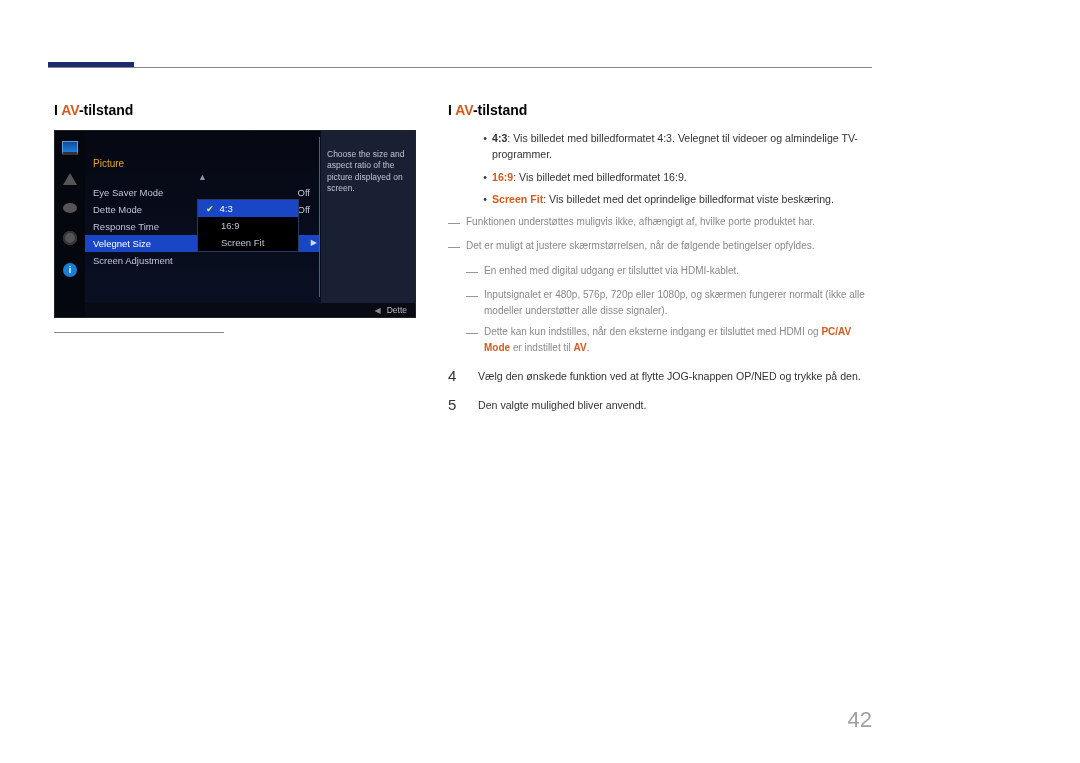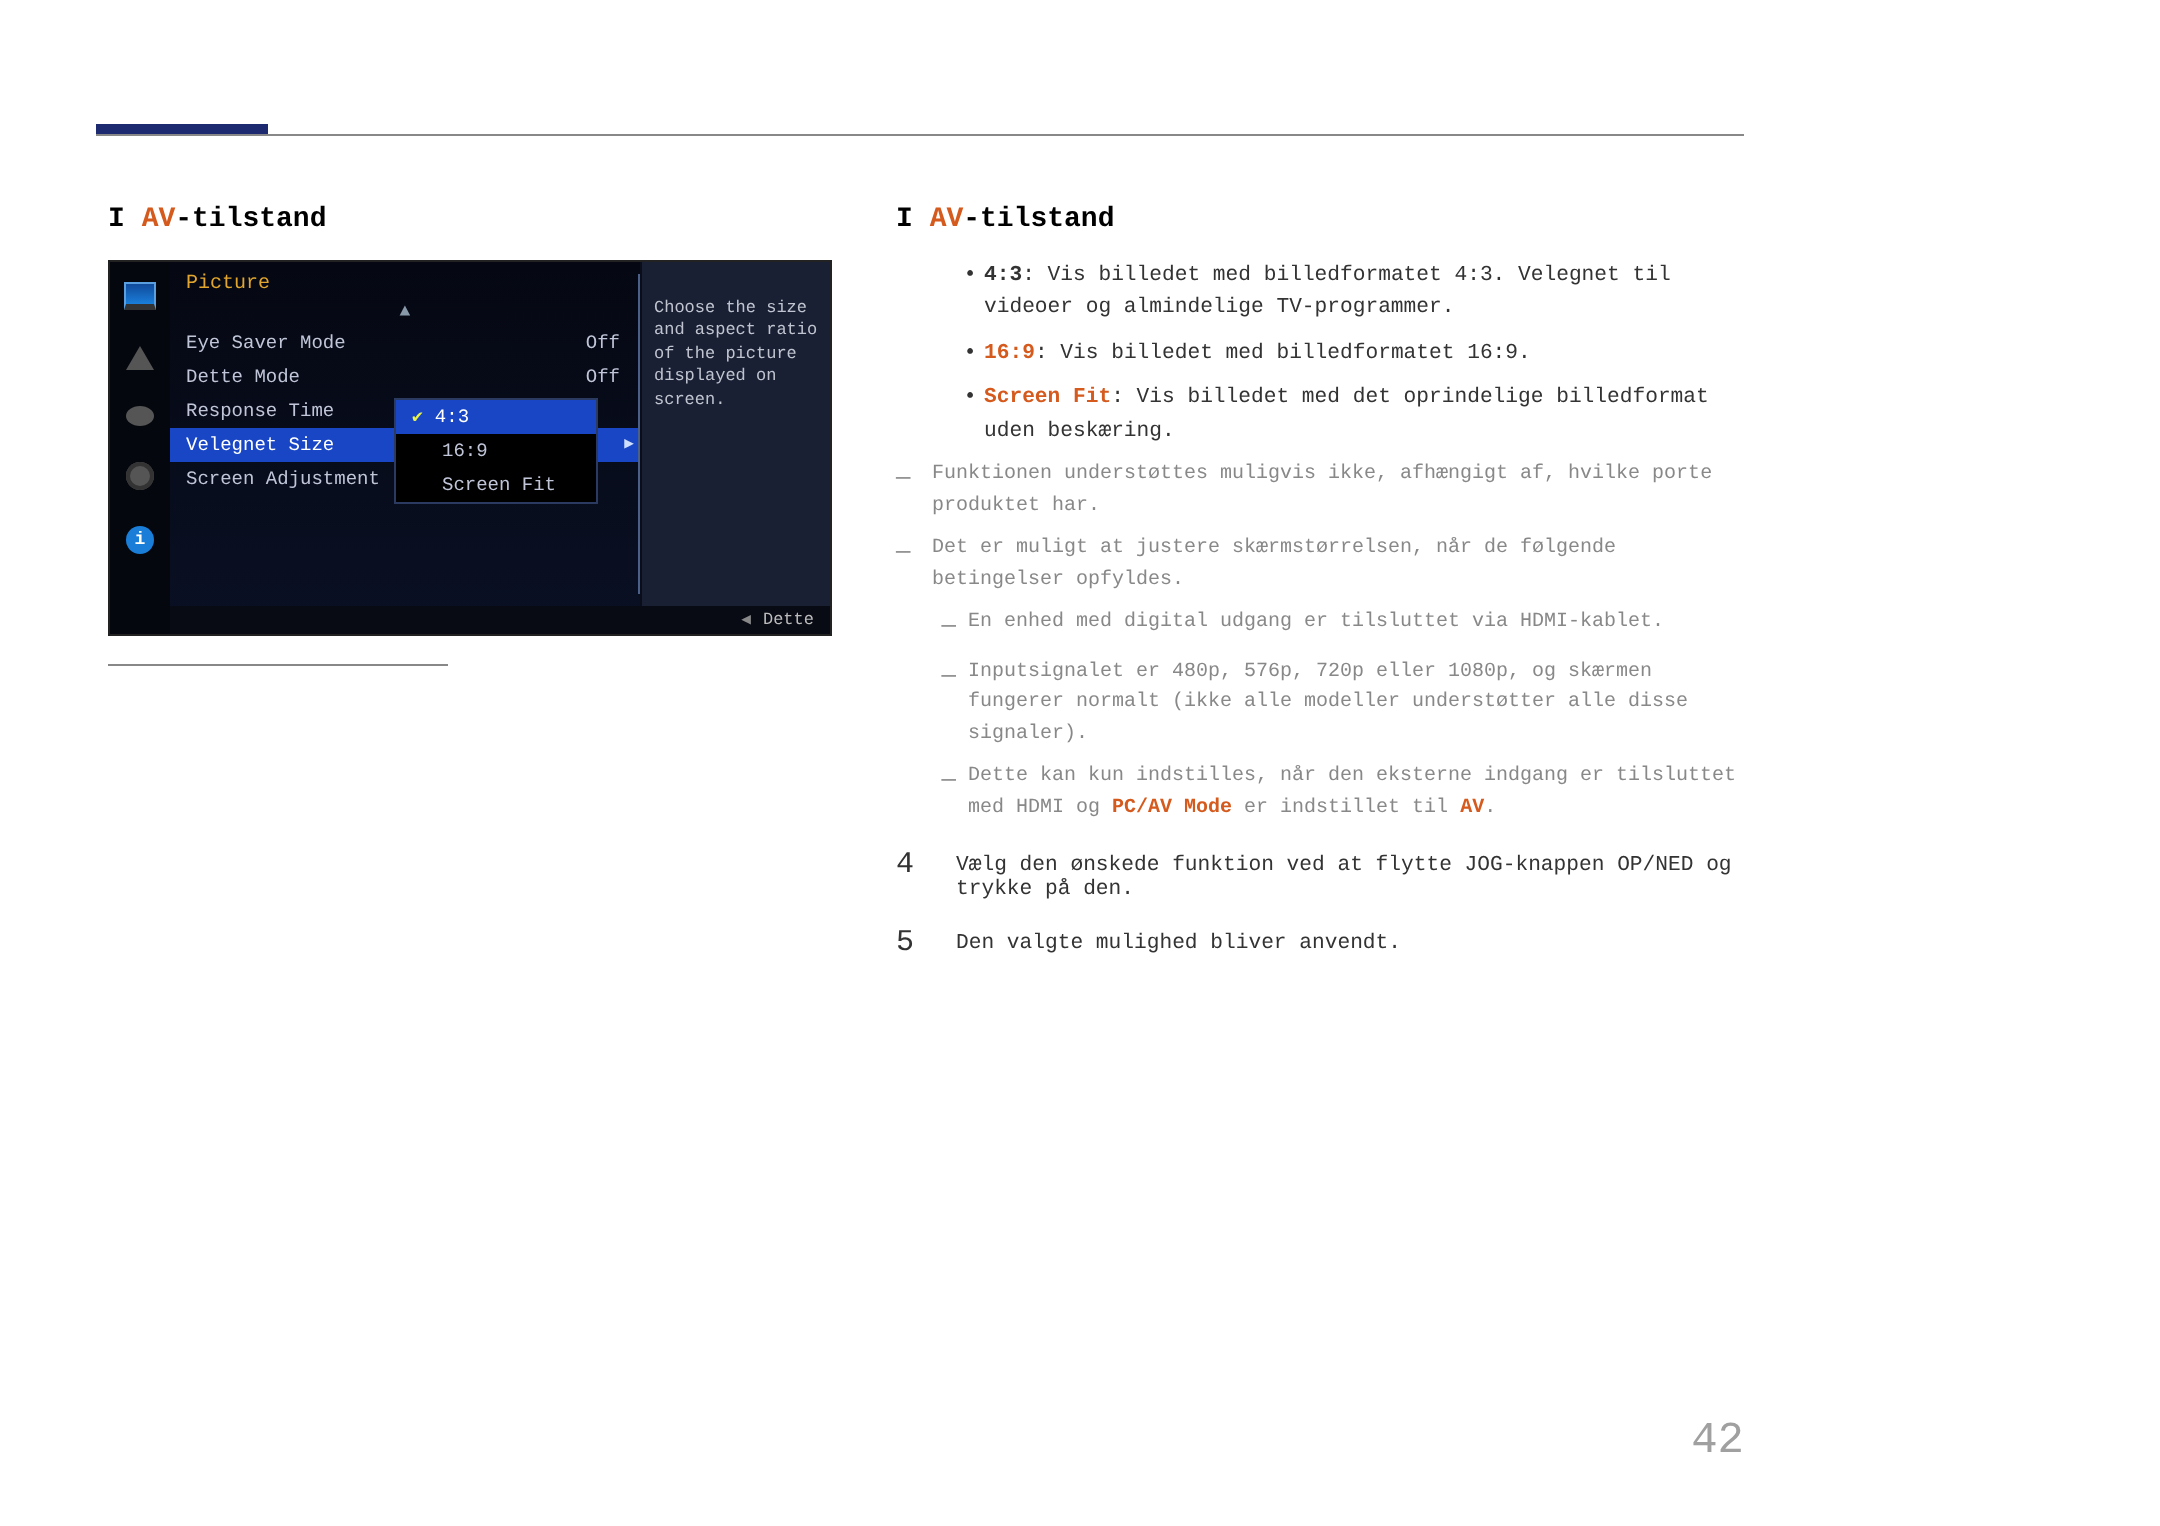--- a/index.html
+++ b/index.html
@@ -1,17 +1,17 @@
 <!DOCTYPE html>
 <html><head>
 <meta charset="utf-8">
 <style>
   * { box-sizing: border-box; margin: 0; padding: 0; }
   html, body { width: 1080px; height: 763px; background: #fff; font-family: Arial, Helvetica, sans-serif; color: #000; }
-  .page { position: relative; width: 920px; height: 763px; font-family: Liberation Mono, monospace; }
+  .page { position: relative; width: 920px; height: 763px; }
   
   .header-bar { position: absolute; top: 62px; left: 48px; width: 86px; height: 6px; background: #1e2a6f; }
   .header-rule { position: absolute; top: 67px; left: 48px; right: 48px; height: 1px; background: #888; }
 
   .col-left { position: absolute; top: 102px; left: 54px; width: 380px; }
   .col-right { position: absolute; top: 102px; left: 448px; right: 48px; }
 
   .section-title { font-size: 14px; font-weight: bold; margin-bottom: 12px; }
   .av-orange { color: #d55a1d; font-weight: bold; }
 
@@ -26,21 +26,21 @@
   .ico-monitor { background: linear-gradient(#104a9b,#1a7ed9); border:1px solid #5aa0e0; border-bottom:3px solid #333; }
   .ico-tri { width:0;height:0;border-left:7px solid transparent;border-right:7px solid transparent;border-bottom:12px solid #555; }
   .ico-eye { width:14px;height:10px;border-radius:50%;background:#555; }
   .ico-gear { width:14px;height:14px;border-radius:50%;background:#555;box-shadow:0 0 0 2px #333 inset; }
   .ico-info { width:14px;height:14px;border-radius:50%;background:#1a7ed9;display:flex;align-items:center;justify-content:center;color:#fff;font-weight:bold;font-size:9px; }
 
   .osd-main { position:absolute; left:30px; top:0; right:95px; bottom:14px; }
   .osd-right { position:absolute; right:0; top:0; width:95px; bottom:14px; background:#1a2033; padding:18px 6px; color:#c0c4d0; line-height:1.35; font-size:8.5px; border-left:1px solid #0a0e1a;}
   .osd-rightbar { position:absolute; right:94px; top:6px; width:2px; bottom:20px; background:#4a6088; }
 
-  .osd-title { color:#e2a62f; padding:6px 8px 3px; font-size:10px;}
+  .osd-title { color:#e2a62f; padding:6px 8px 3px; font-size:10px;margin-top:21px;}
   .osd-arrow-up { color:#89a; text-align:center; font-size:9px; padding:0 0 2px; }
   .osd-list { }
   .osd-row { display:flex; justify-content:space-between; padding:3px 10px 3px 8px; color:#c0c5d8; position:relative; }
   .osd-row .val { color:#c0c5d8; }
   .osd-row.sel { background:#1846c4; color:#fff; }
   .osd-row.sel::after { content:"▶"; position:absolute; right:3px; top:3px; font-size:8px; color:#cfe0ff; }
   
   .osd-popup { position:absolute; left:142px; top:68px; width:102px; background:#000; border:1px solid #2a3a60; }
   .osd-popup .prow { padding:3px 8px; color:#c0c5d8; display:flex; gap:6px; align-items:center;}
   .osd-popup .prow.psel { background:#1846c4; color:#fff;}
@@ -157,21 +157,21 @@
     <div class="brow">
           <span class="dot">•</span>
           <span class="txt"><span class="lbl-bold">4:3</span><span>: Vis billedet med billedformatet 4:3. Velegnet til videoer og almindelige TV-programmer.</span></span>
         </div>
     <div class="brow">
           <span class="dot">•</span>
           <span class="txt"><span class="lbl-orange">16:9</span><span>: Vis billedet med billedformatet 16:9.</span></span>
         </div>
     <div class="brow">
           <span class="dot">•</span>
-          <span class="txt"><span class="lbl-orange">Screen Fit</span><span>: Vis billedet med det oprindelige billedformat uden beskæring.</span></span>
+          <span class="txt"><span class="lbl-orange">Screen Fit</span><span>: Vis billedet med det oprindelige billedformat viste beskæring.</span></span>
         </div>
   </div>
 
   <div class="notes">
     <div class="nrow">
           <span class="nleft">―</span>
           <span class="ntxt">Funktionen understøttes muligvis ikke, afhængigt af, hvilke porte produktet har.</span>
         </div>
     <div class="nrow">
           <span class="nleft">―</span>

